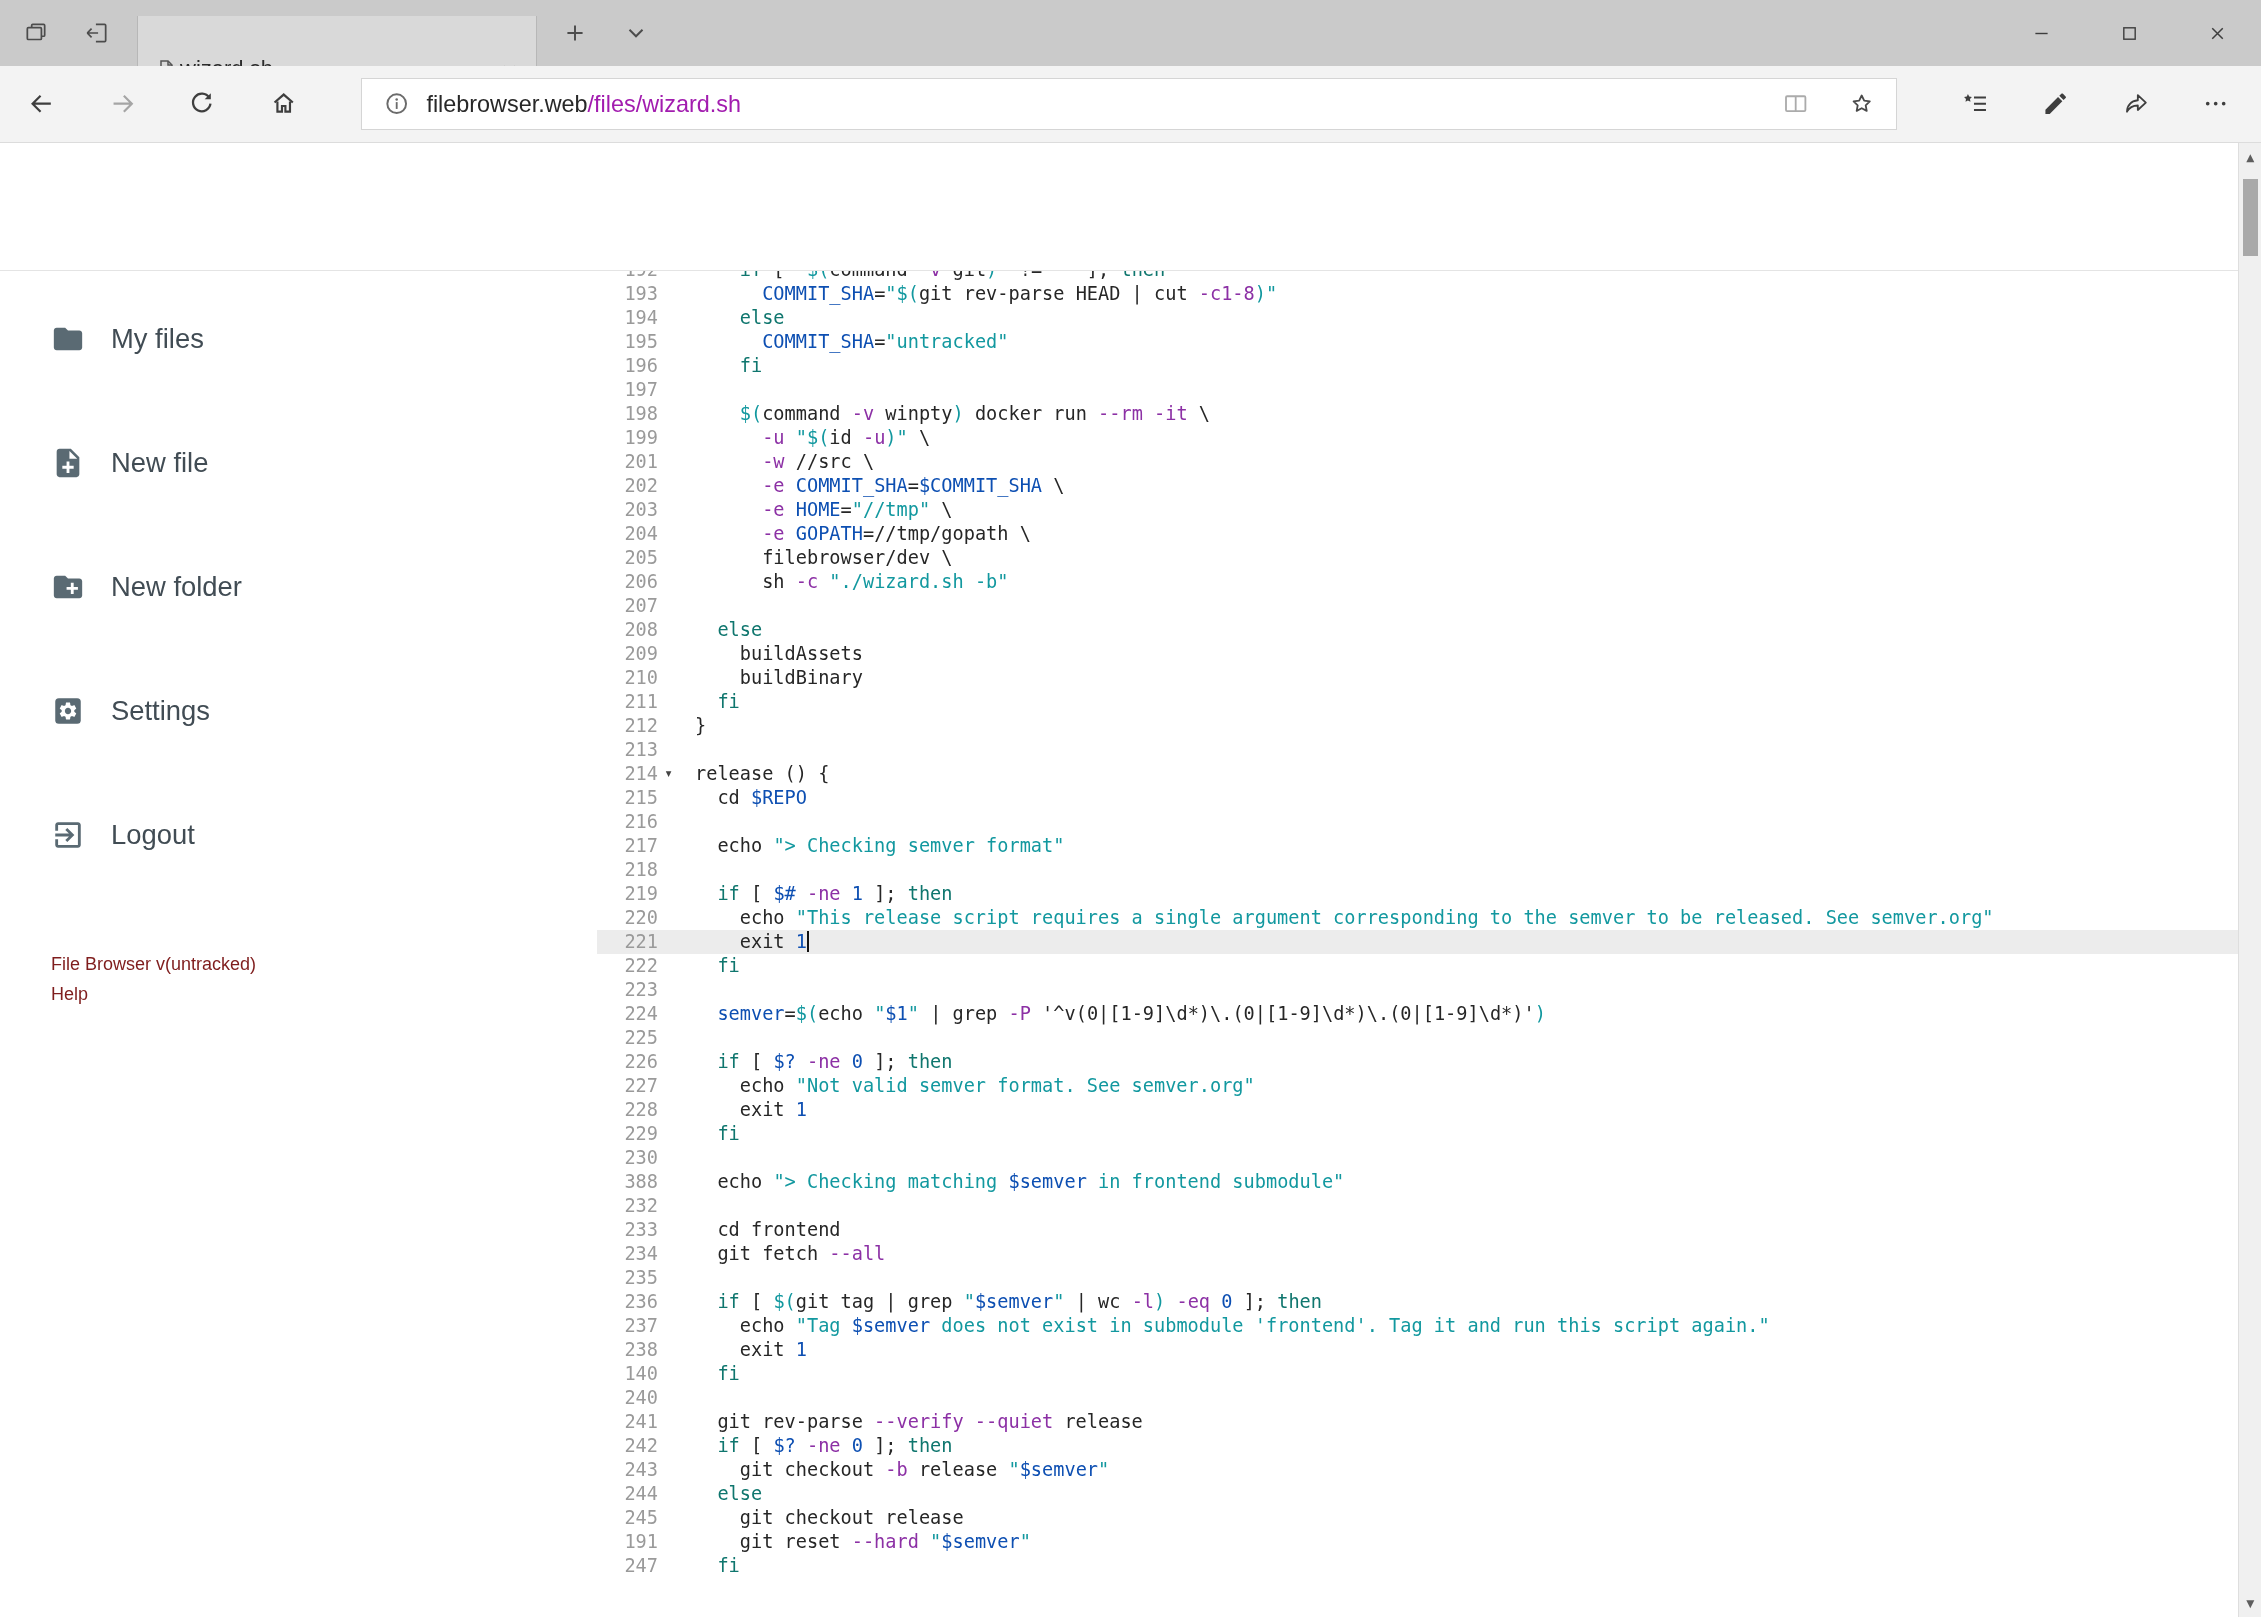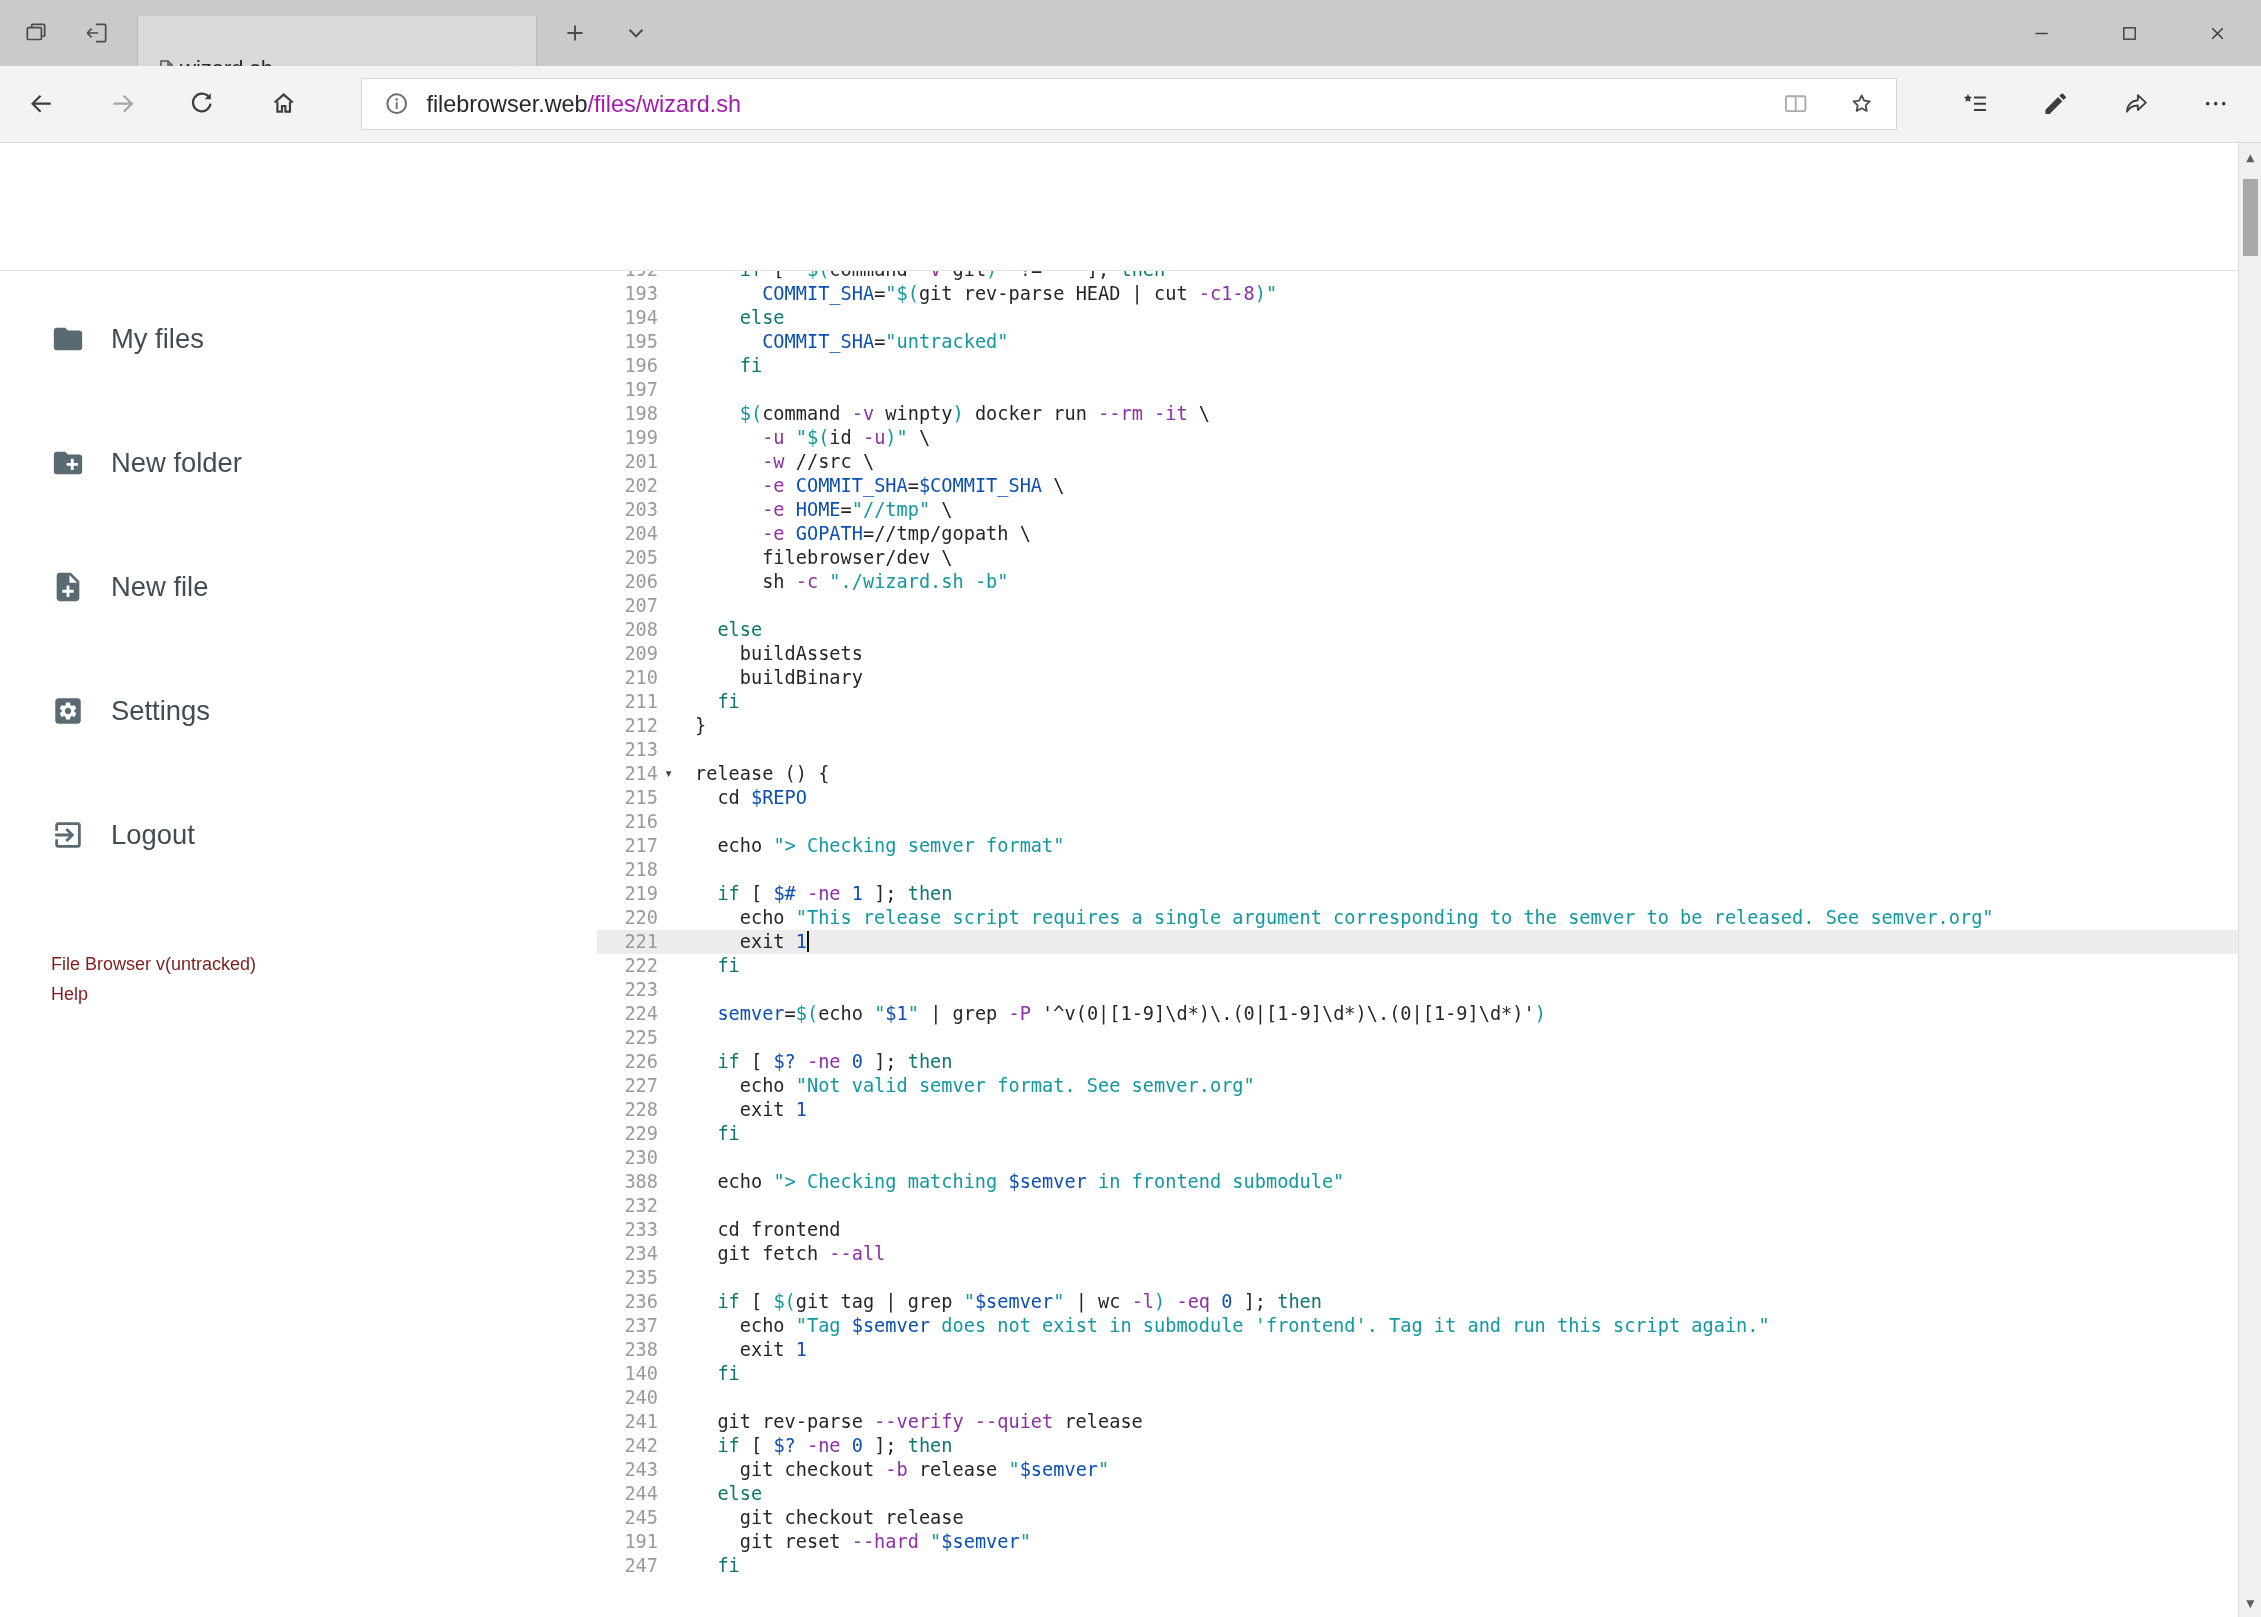--- a/index.html
+++ b/index.html
@@ -278,32 +278,32 @@
           <span class="icon">
             <svg viewBox="0 0 24 24" width="100%" height="100%" style="max-width:100%;max-height:100%">
               <path d="M10 4H4c-1.1 0-2 .9-2 2v12c0 1.1.9 2 2 2h16c1.1 0 2-.9 2-2V8c0-1.1-.9-2-2-2h-8l-2-2z" fill="currentColor"></path>
             </svg>
           </span>
           <span class="side-label">My files</span>
         </div>
         <div class="side-item">
           <span class="icon">
             <svg viewBox="0 0 24 24" width="100%" height="100%" style="max-width:100%;max-height:100%">
+              <path d="M14 2H6c-1.1 0-2 .9-2 2v16c0 1.1.9 2 2 2h12c1.1 0 2-.9 2-2V8l-6-6zm2 14h-3v3h-2v-3H8v-2h3v-3h2v3h3v2zm-3-7V3.5L18.5 9H13z" fill="currentColor"></path>
+            </svg>
+          </span>
+          <span class="side-label">New file</span>
+        </div>
+        <div class="side-item">
+          <span class="icon">
+            <svg viewBox="0 0 24 24" width="100%" height="100%" style="max-width:100%;max-height:100%">
               <path d="M20 6h-8l-2-2H4c-1.1 0-2 .9-2 2v12c0 1.1.9 2 2 2h16c1.1 0 2-.9 2-2V8c0-1.1-.9-2-2-2zm-1 8h-3v3h-2v-3h-3v-2h3V9h2v3h3v2z" fill="currentColor"></path>
             </svg>
           </span>
           <span class="side-label">New folder</span>
-        </div>
-        <div class="side-item">
-          <span class="icon">
-            <svg viewBox="0 0 24 24" width="100%" height="100%" style="max-width:100%;max-height:100%">
-              <path d="M14 2H6c-1.1 0-2 .9-2 2v16c0 1.1.9 2 2 2h12c1.1 0 2-.9 2-2V8l-6-6zm2 14h-3v3h-2v-3H8v-2h3v-3h2v3h3v2zm-3-7V3.5L18.5 9H13z" fill="currentColor"></path>
-            </svg>
-          </span>
-          <span class="side-label">New file</span>
         </div>
         <div class="side-item">
           <span class="icon">
             <svg viewBox="0 0 24 24" width="100%" height="100%" style="max-width:100%;max-height:100%">
               <rect x="3" y="3" width="18" height="18" rx="2.5" fill="currentColor"></rect>
               <g transform="translate(12 12) scale(0.62) translate(-12 -12)">
                 <path d="M19.14 12.94c.04-.3.06-.61.06-.94 0-.32-.02-.64-.07-.94l2.03-1.58c.18-.14.23-.41.12-.61l-1.92-3.32c-.12-.22-.37-.29-.59-.22l-2.39.96c-.5-.38-1.03-.7-1.62-.94l-.36-2.54c-.04-.24-.24-.41-.48-.41h-3.84c-.24 0-.43.17-.47.41l-.36 2.54c-.59.24-1.13.57-1.62.94l-2.39-.96c-.22-.08-.47 0-.59.22L2.74 8.87c-.12.21-.08.47.12.61l2.03 1.58c-.05.3-.09.63-.09.94s.02.64.07.94l-2.03 1.58c-.18.14-.23.41-.12.61l1.92 3.32c.12.22.37.29.59.22l2.39-.96c.5.38 1.03.7 1.62.94l.36 2.54c.05.24.24.41.48.41h3.84c.24 0 .44-.17.47-.41l.36-2.54c.59-.24 1.13-.56 1.62-.94l2.39.96c.22.08.47 0 .59-.22l1.92-3.32c.12-.22.07-.47-.12-.61l-2.01-1.58zM12 15.6c-1.98 0-3.6-1.62-3.6-3.6s1.62-3.6 3.6-3.6 3.6 1.62 3.6 3.6-1.62 3.6-3.6 3.6z" fill="#fff"></path>
               </g>
             </svg>
           </span>

